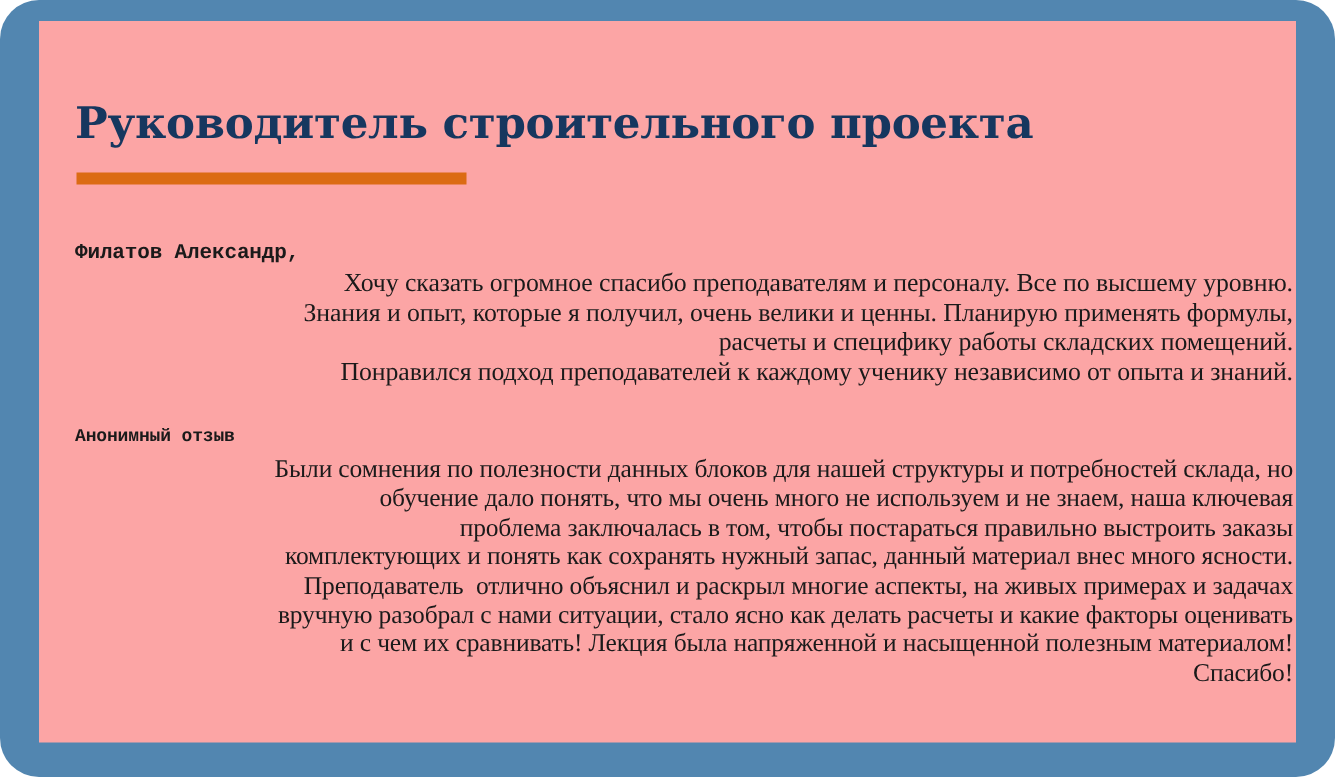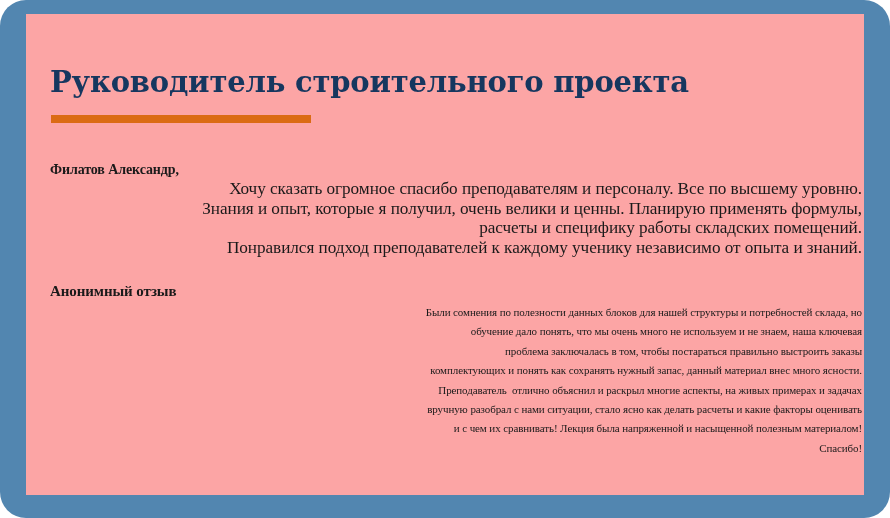--- a/index.html
+++ b/index.html
@@ -73,47 +73,47 @@
 
   .block-one {
     top: 146px;
   }
 
   .block-two {
     top: 266px;
   }
 
   .reviewer-name {
-    font-family: Liberation Serif, serif;
+    font-family: Liberation Mono, monospace;
     font-weight: bold;
     font-size: 14px;
     line-height: 19px;
     color: #1a1a1a;
     margin: 0;
     letter-spacing: -0.1px;
   }
 
   .review-text {
     font-family: "Liberation Serif", "DejaVu Serif", serif;
     font-size: 17.2px;
     line-height: 19.6px;
     color: #1a1a1a;
     margin: 0;
     white-space: pre-wrap;
     letter-spacing: -0.05px;
     text-align: right;
   }
 
   .block-two .reviewer-name {
-    font-size: 15px;
+    font-size: 12px;
     line-height: 23px;
   }
 
   .block-two .review-text {
-    font-size: 11px;
+    font-size: 17px;
     line-height: 19.4px;
     letter-spacing: -0.1px;
   }
 </style>
 </head>
 <body>
 
 <div class="slide">
   <div class="slide-inner">
     <div class="content">

